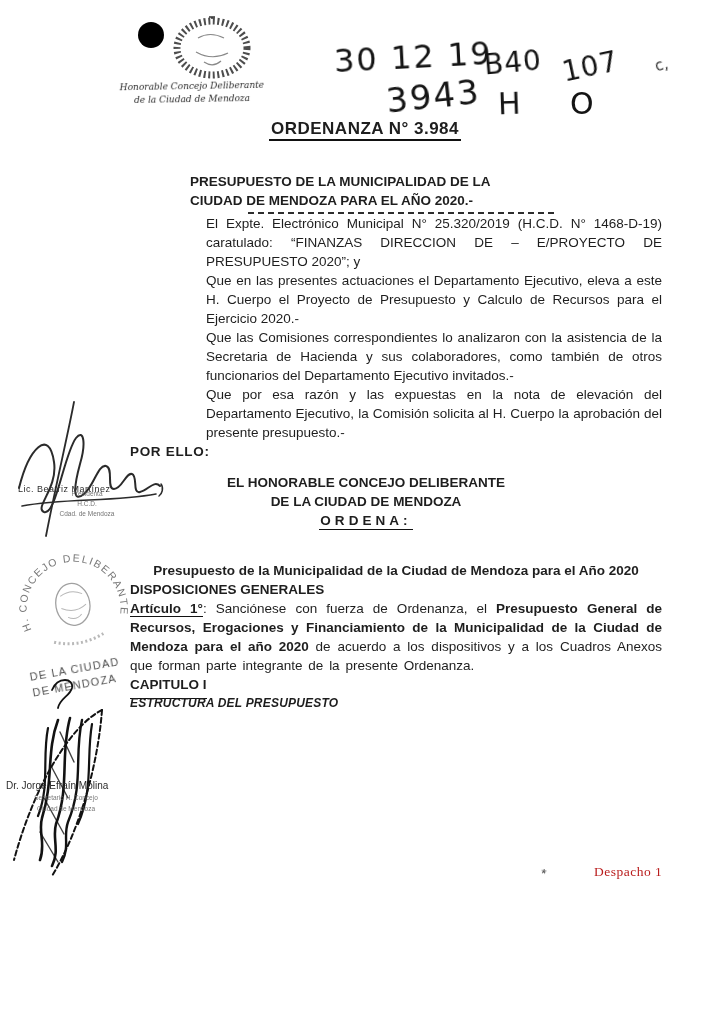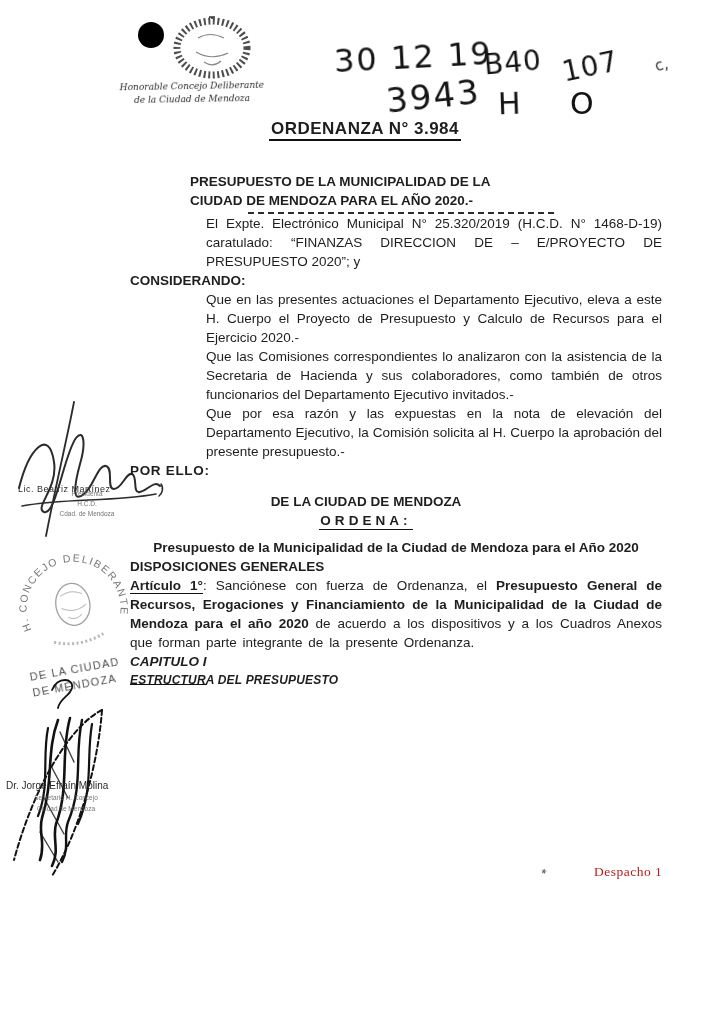--- a/index.html
+++ b/index.html
@@ -34,27 +34,27 @@
   .hsec{font-weight:700;}
   .sp-visto{letter-spacing:.32em;margin-top:20px;}
   .p-visto{margin-top:8px;}
   .indent{padding-left:76px;}
   .h-consid{margin-top:12px;}
   .pc{margin-top:8px;}
   .h-porello{margin-top:8px;letter-spacing:.05em;}
   .center-block{width:472px;text-align:center;font-weight:700;margin-top:12px;line-height:19px;}
   .ordena{width:472px;text-align:center;font-weight:700;margin-top:0;letter-spacing:.3em;}
   .ordena span{border-bottom:1.5px solid #111;padding:0 1px 1px 1px;}
-  .decree{width:532px;text-align:center;font-weight:700;margin-top:8px;}
+  .decree{width:532px;text-align:center;font-weight:700;margin-top:31px;}
   .h-dispos{margin-top:20px;}
   .p-articulo{margin-top:12px;word-spacing:2px;}
   .art-label{font-weight:700;border-bottom:1.6px solid #111;}
   .art-bold{font-weight:700;}
   .h-capitulo{margin-top:18px;}
-  .h-capitulo span{border-bottom:1.8px solid #111;padding-bottom:15px;font-style:italic;}
+  .h-capitulo span{border-bottom:1.8px solid #111;padding-bottom:6px;}
   .h-estructura{margin-top:12px;font-style:italic;font-size:12px;letter-spacing:.2px;}
   
   .sig1{position:absolute;left:14px;top:396px;width:160px;height:150px;}
   .sig1 .cap-name{position:absolute;left:4px;top:88px;font-size:9px;color:#2f2f2f;
     letter-spacing:.5px;filter:blur(.3px);white-space:nowrap;}
   .sig1 .cap-small{position:absolute;left:18px;top:93px;width:110px;text-align:center;
     font-size:6.5px;line-height:10px;color:#5a5a5a;filter:blur(.45px);opacity:.85;}
   .stamp{position:absolute;left:4px;top:552px;width:146px;height:152px;transform:rotate(-10deg);}
   .stamp-lines{position:absolute;left:18px;top:108px;width:120px;font-size:11px;line-height:16px;
     color:#4f4f4f;letter-spacing:1.2px;filter:blur(.3px);}
@@ -103,28 +103,28 @@
   <div class="doc-flow">
 
     <div class="subject-block">
       <div>PRESUPUESTO DE LA MUNICIPALIDAD DE LA</div>
       <div>CIUDAD DE MENDOZA PARA EL AÑO 2020.-</div>
     </div>
     <div class="dash-rule"></div>
 
     <p class="indent p-visto">El Expte. Electrónico Municipal N° 25.320/2019 (H.C.D. N° 1468-D-19) caratulado: “FINANZAS DIRECCION DE – E/PROYECTO DE PRESUPUESTO 2020”; y</p>
 
-    <p class="hsec h-consid">CONSIDERANDO:</p>
     <p class="indent pc">Que en las presentes actuaciones el Departamento Ejecutivo, eleva a este H. Cuerpo el Proyecto de Presupuesto y Calculo de Recursos para el Ejercicio 2020.-</p>
     <p class="indent pc">Que las Comisiones correspondientes lo analizaron con la asistencia de la Secretaria de Hacienda y sus colaboradores, como también de otros funcionarios del Departamento Ejecutivo invitados.-</p>
     <p class="indent pc">Que por esa razón y las expuestas en la nota de elevación del Departamento Ejecutivo, la Comisión solicita al H. Cuerpo la aprobación del presente presupuesto.-</p>
 
     <p class="hsec h-porello">POR ELLO:</p>
 
     <div class="center-block">
+      <div>EL HONORABLE CONCEJO DELIBERANTE</div>
       <div>DE LA CIUDAD DE MENDOZA</div>
     </div>
     <div class="ordena">
       <span>ORDENA:</span>
     </div>
     <div class="decree">Presupuesto de la Municipalidad de la Ciudad de Mendoza para el Año 2020</div>
 
     <p class="hsec h-dispos">DISPOSICIONES GENERALES</p>
 
     <p class="p-articulo"><span class="art-label">Artículo 1°</span><span>: Sanciónese con fuerza de Ordenanza, el </span><span class="art-bold">Presupuesto General de Recursos, Erogaciones y Financiamiento de la Municipalidad de la Ciudad de Mendoza para el año 2020</span><span> de acuerdo a los dispositivos y a los Cuadros Anexos que forman parte integrante de la presente Ordenanza.</span></p>

